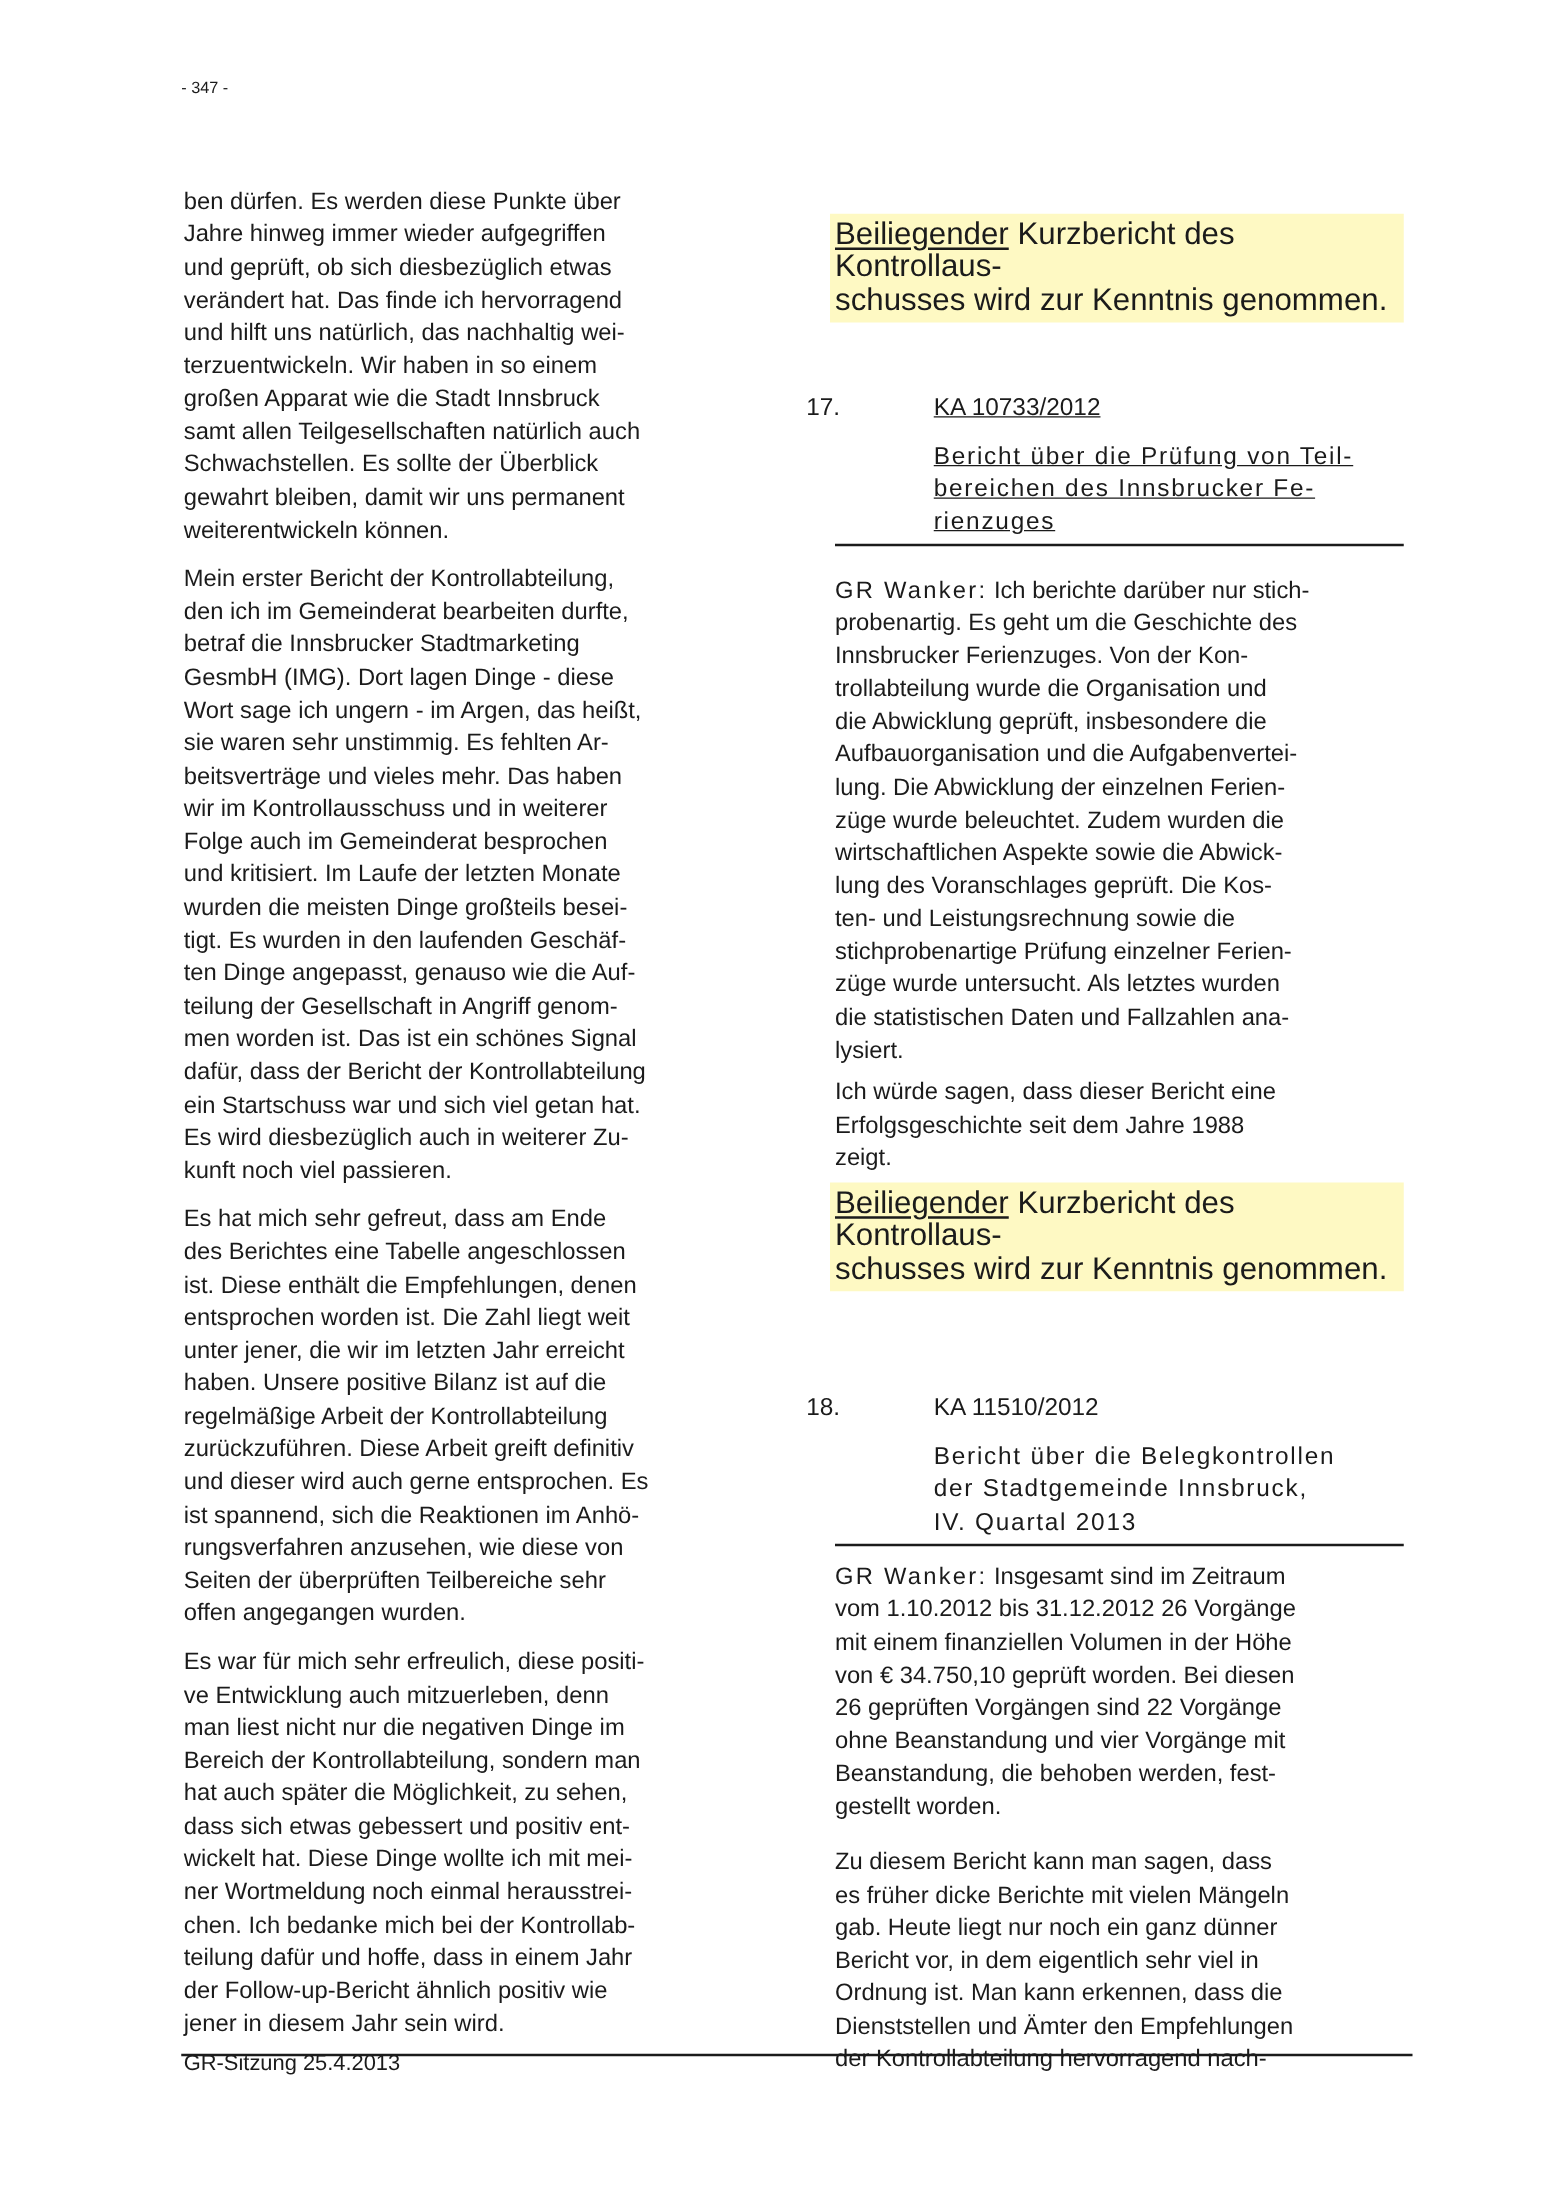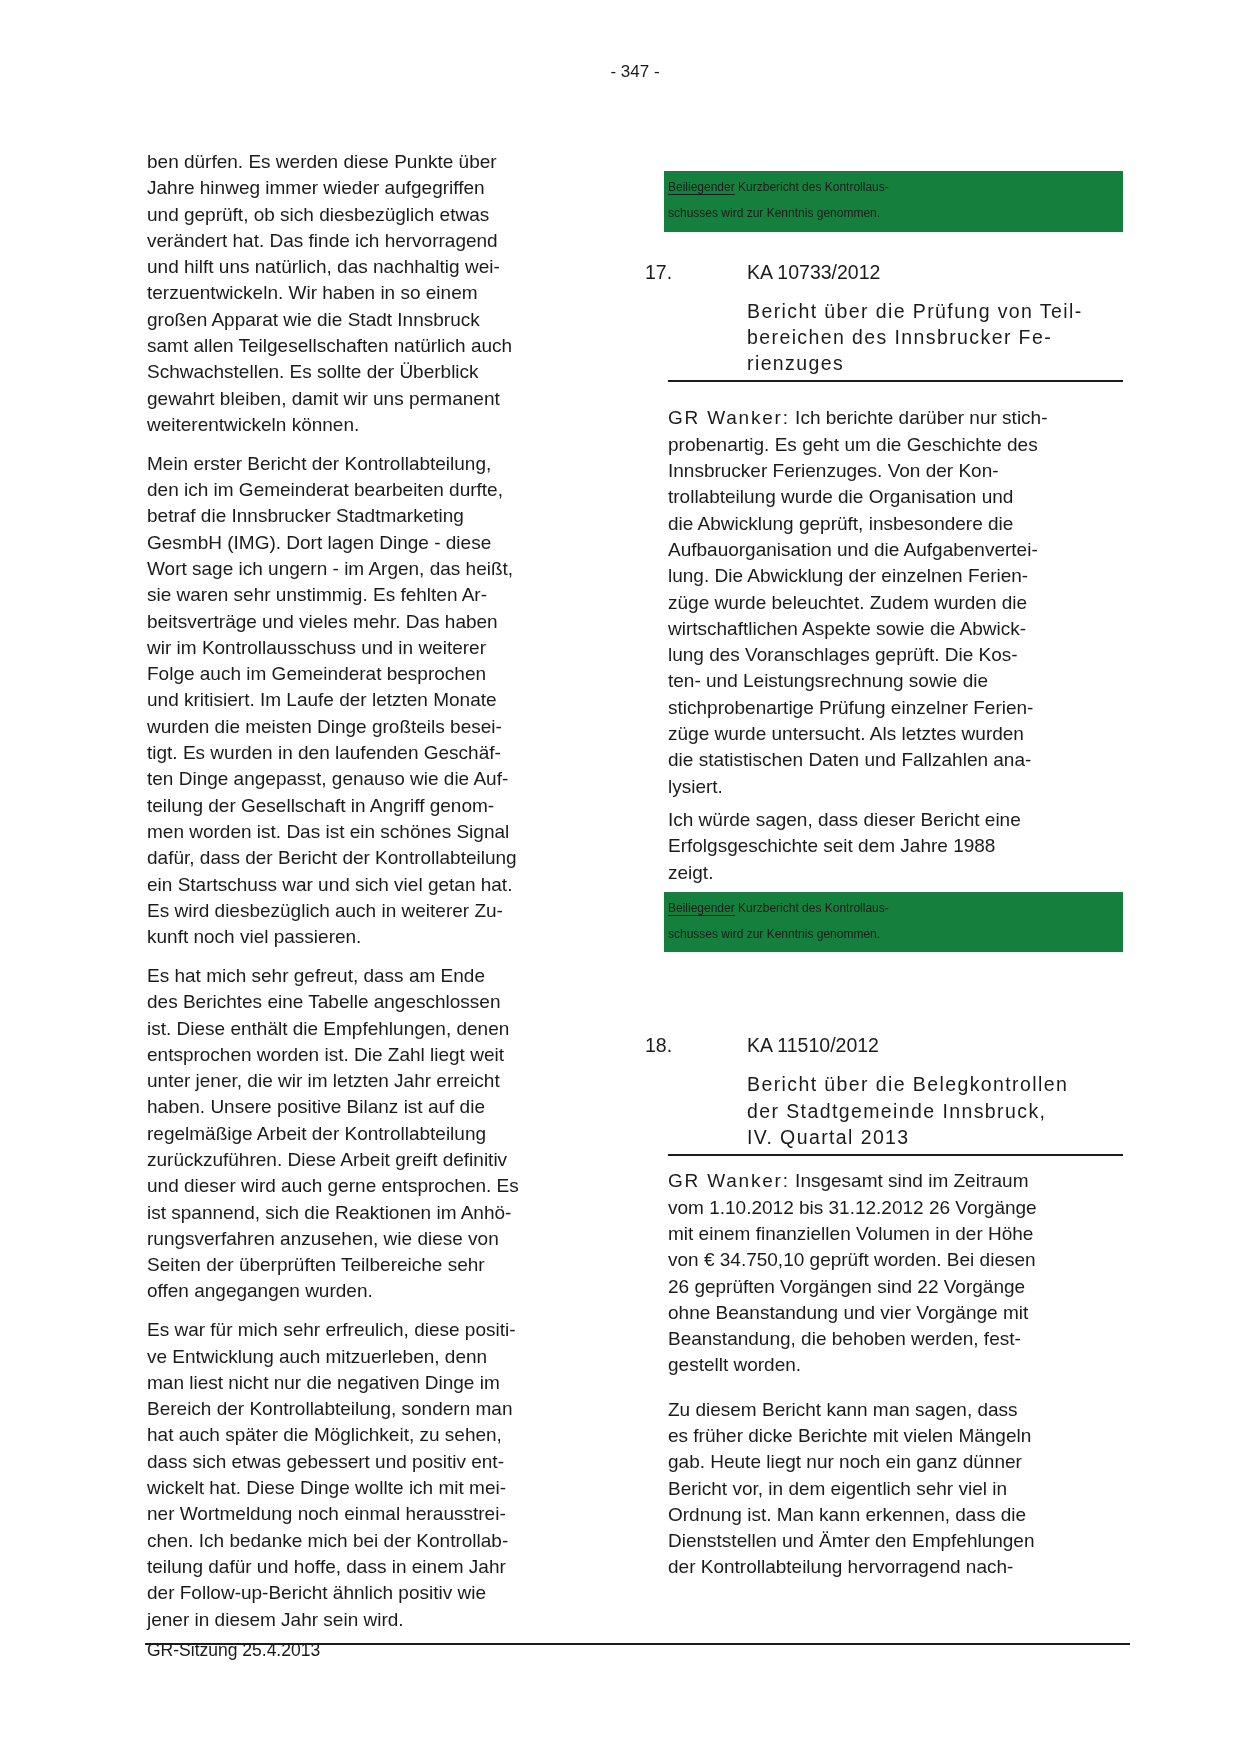--- a/index.html
+++ b/index.html
@@ -1,46 +1,46 @@
 <!DOCTYPE html>
 <html><head>
 <meta charset="utf-8">
 <style>
   html,body{margin:0;padding:0;background:#ffffff;}
   .page{
     position:relative;width:1241px;height:1754px;background:#ffffff;
     font-family:"Liberation Sans","DejaVu Sans",sans-serif;color:#1b1b1b;
     overflow:hidden;
   }
-  .pageno{position:absolute;top:62px;left:145px;width:980px;text-align:center;font-size:17px;}
+  .pageno{position:absolute;top:62px;left:145px;width:980px;font-size:13px;}
   .col{position:absolute;top:149px;}
   .col-left{left:147px;width:422px;}
   .col-right{left:668px;width:455px;}
   .body{font-size:19px;line-height:26.3px;white-space:pre-line;margin:0;}
   .col-left .body{margin-bottom:12.5px;}
   .speaker{letter-spacing:1.8px;}
   sup.sc{font-size:12px;line-height:0;letter-spacing:0;}
   .resolution{
-    background:#15803d;margin-left:-4px;padding:3px 4px 5px 4px;
-    font-size:12px;line-height:26.3px;white-space:pre-line;
+    background:#fef9c3;margin-left:-4px;padding:3px 4px 5px 4px;
+    font-size:25px;line-height:26.3px;white-space:pre-line;
   }
   .resolution .lead{text-decoration:underline;text-underline-offset:3px;}
   .sec-row{position:relative;font-size:19.5px;line-height:27px;}
   .sec-no{position:absolute;left:-23px;}
   .sec-ka{margin-left:79px;}
   .sec-title{
     margin-left:79px;margin-top:12px;font-size:19.5px;line-height:26.3px;
     letter-spacing:1.4px;white-space:pre-line;
   }
   .sec-rule{border-top:2px solid #1b1b1b;margin-top:4px;width:100%;}
   .footer-rule{position:absolute;left:145px;top:1643px;width:985px;border-top:2px solid #1b1b1b;}
   .footer-text{position:absolute;left:147px;top:1640px;font-size:17.5px;}
   
   .m6{margin-top:6px;} .m7{margin-top:7px;} .m18{margin-top:18px;} .m20{margin-top:12px;}
-  .m22{margin-top:22px;} .m23{margin-top:23px;} .m50{margin-top:80px;} .m55{margin-top:27px;}
+  .m22{margin-top:22px;} .m23{margin-top:23px;} .m50{margin-top:80px;} .m55{margin-top:55px;text-decoration:underline;}
 </style>
 </head>
 <body>
 
 <div class="page">
 
   <div class="pageno">- 347 -</div>
 
   <div class="col col-left">
     <p class="body">ben dürfen. Es werden diese Punkte über

